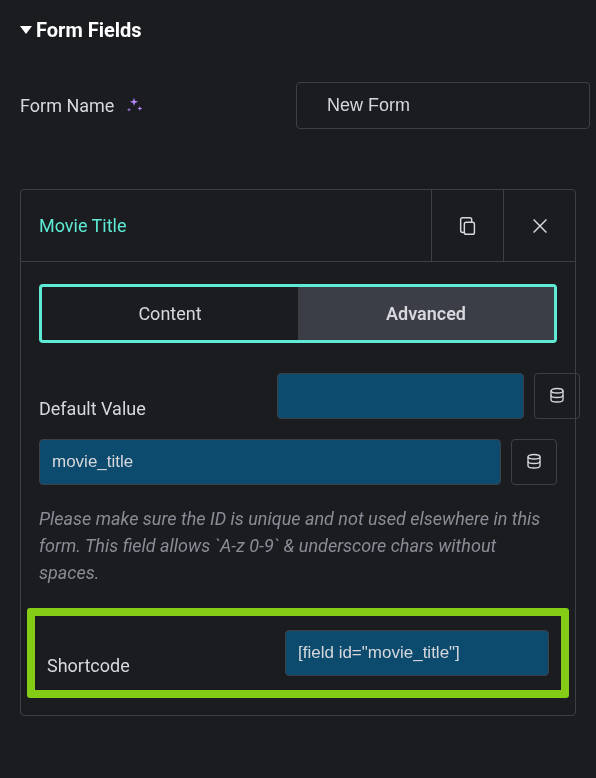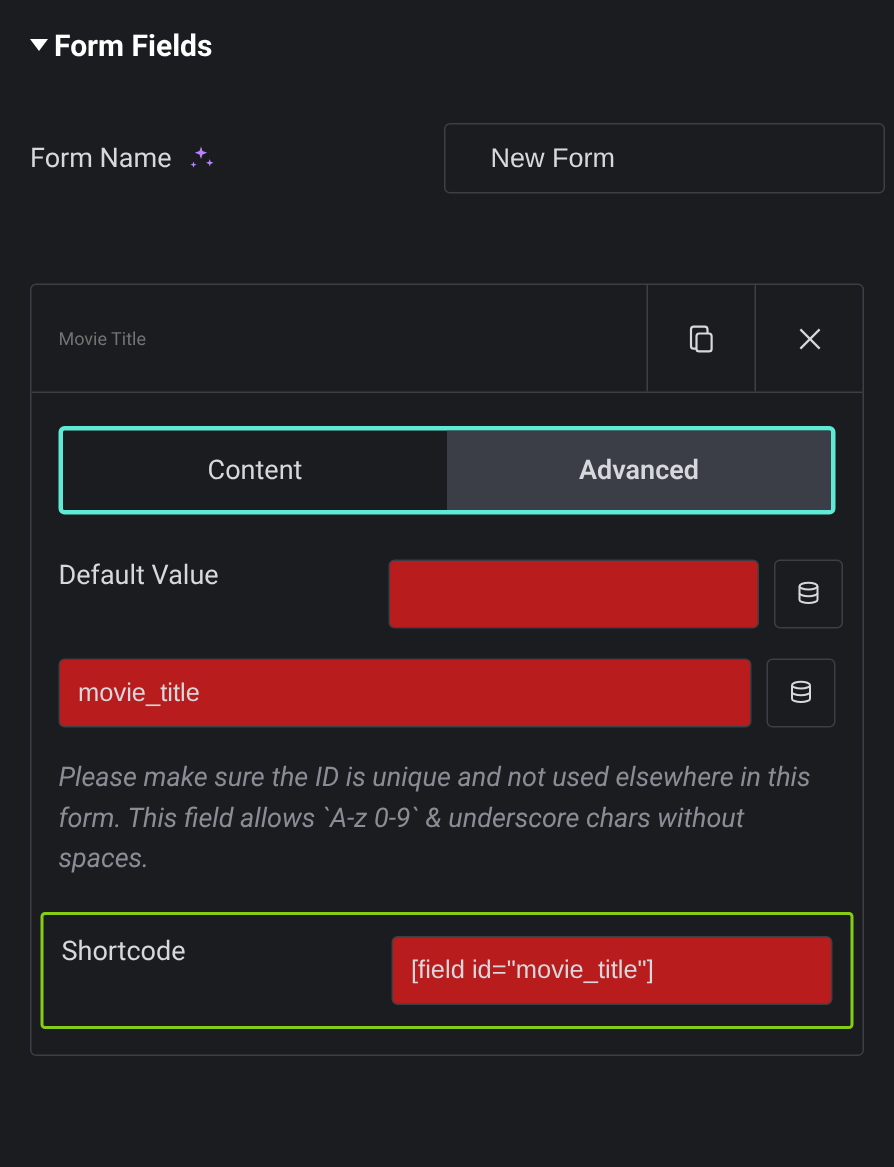--- a/index.html
+++ b/index.html
@@ -81,22 +81,22 @@
     display: flex;
     align-items: stretch;
     border-bottom: 1px solid #3c3f46;
     height: 72px;
   }
   .field-title {
     flex: 1;
     display: flex;
     align-items: center;
     padding: 0 18px;
-    color: #737373;
-    font-size: 12px;
+    color: #5eead4;
+    font-size: 18px;
   }
   .field-action {
     width: 72px;
     display: flex;
     align-items: center;
     justify-content: center;
     border-left: 1px solid #3c3f46;
     cursor: pointer;
     color: #d6d8dc;
   }
@@ -130,38 +130,38 @@
     background: transparent;
   }
   .tab.active {
     background: #3b3e46;
     font-weight: 600;
   }
 
   
   .setting-row {
     display: flex;
-    align-items: flex-start;
-    gap: 10px;
+    align-items: flex-end;
+    gap: 28px;
     margin-bottom: 20px;
   }
   .setting-label {
     flex: 0 0 210px;
     color: #d6d8dc;
     font-size: 18px;
   }
   .setting-input-wrap {
     flex: 1;
     display: flex;
     align-items: stretch;
     gap: 10px;
   }
   .setting-input {
     flex: 1;
-    background: #b91c1c;
+    background: #0c4a6e;
     border: 1px solid #3c3f46;
     color: #d6d8dc;
     padding: 10px 12px;
     font-size: 17px;
     border-radius: 4px;
     outline: none;
     height: 46px;
   }
   .dynamic-btn {
     width: 46px;
@@ -183,21 +183,21 @@
   .help-text {
     color: #8a8d95;
     font-style: italic;
     font-size: 18px;
     line-height: 1.5;
     margin-bottom: 22px;
   }
 
   
   .shortcode-highlight {
-    border: 2px solid #84cc16;
+    border: 8px solid #84cc16;
     border-radius: 3px;
     padding: 14px 12px;
     margin: 1px -12px;
   }
   .shortcode-highlight .setting-row {
     margin-bottom: 0;
   }
 </style>
 </head>
 <body>

